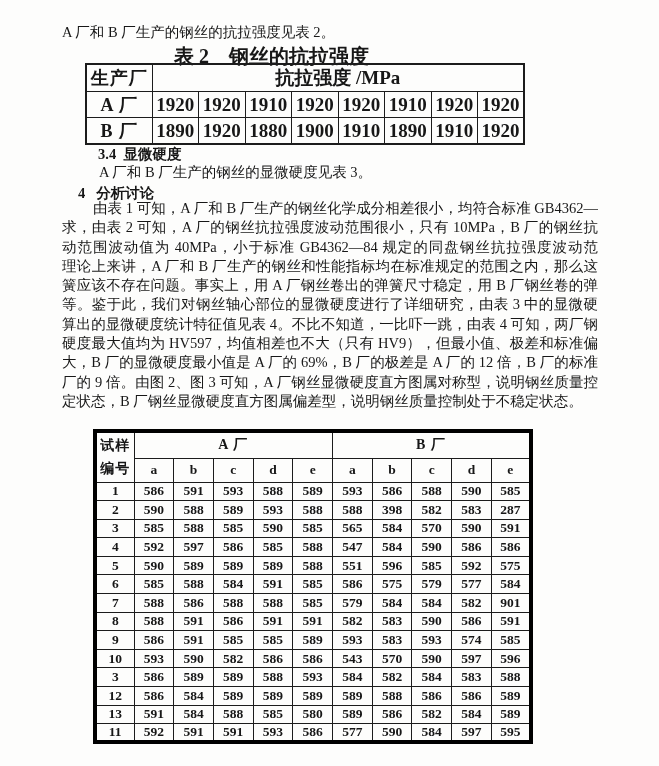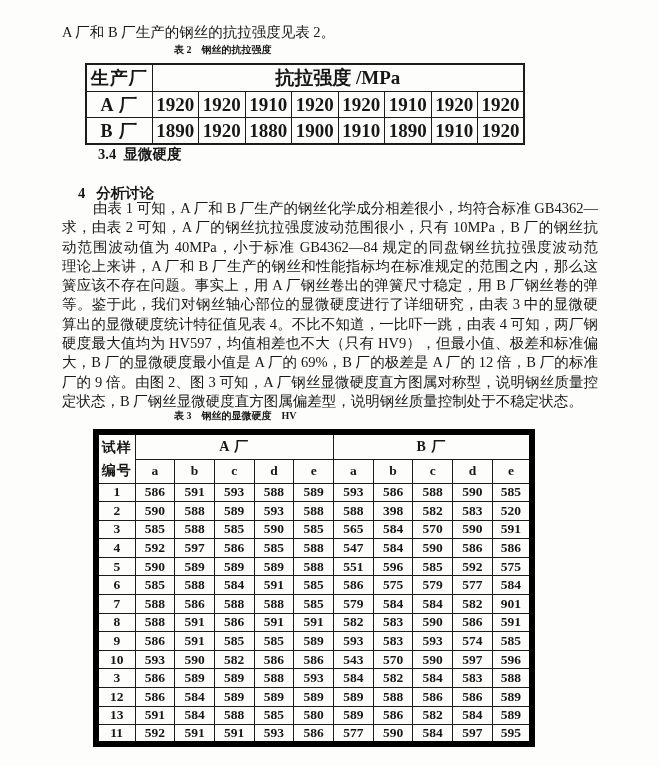--- a/index.html
+++ b/index.html
@@ -5,35 +5,35 @@
   html,body{margin:0;padding:0;}
   body{
     width:659px;height:766px;background:#fdfdfc;overflow:hidden;
     font-family:"Liberation Serif","DejaVu Serif",serif;color:#171717;
     -webkit-font-smoothing:antialiased;
   }
   .doc{position:relative;width:659px;height:766px;}
   .abs{position:absolute;}
   .line{font-size:14.5px;line-height:17px;white-space:nowrap;}
   .heading{font-size:14.5px;font-weight:bold;white-space:pre;}
-  .caption{font-size:10px;font-weight:bold;white-space:pre;}
+  .caption{font-size:20px;font-weight:bold;white-space:pre;}
   
   .para{left:62px;top:199px;width:536px;font-size:14.5px;}
   .para .pline{line-height:19.3px;height:19.3px;text-align:justify;text-align-last:justify;white-space:normal;overflow:hidden;}
   .para .pline.indent{text-indent:31px;}
   .para .pline.last{text-align-last:left;}
   
   table{border-collapse:collapse;table-layout:fixed;}
   td{border:1.5px solid #1c1c1c;text-align:center;vertical-align:middle;padding:0;
      font-weight:bold;overflow:hidden;}
   .t2{left:85px;top:63px;width:438px;border:2px solid #1c1c1c;}
   .t2 tr{height:26.3px;}
   .t2 td{font-size:19px;}
   .t2 td.lab{font-size:18px;letter-spacing:1px;}
-  .t3{left:93px;top:429px;width:436px;border:6px solid #000000;}
+  .t3{left:93px;top:429px;width:436px;border:4px solid #000000;}
   .t3 tr.hrow1{height:27px;}
   .t3 tr.hrow2{height:24px;}
   .t3 tr.drow{height:18.6px;}
   .t3 td{font-size:13.5px;}
   .t3 td.group{font-size:14px;letter-spacing:1px;}
   .t3 td.corner{font-size:14px;white-space:pre-line;line-height:23px;letter-spacing:1px;}
   .intro{left:62px;top:24px;}
   .cap2{left:174px;top:43px;}
   .h34{left:64px;top:145px;margin-left:34px;}
   .s34{left:99px;top:164px;}
@@ -85,37 +85,37 @@
           <td>1900</td>
           <td>1910</td>
           <td>1890</td>
           <td>1910</td>
           <td>1920</td>
         </tr>
       </tbody>
   </table>
 
   <div class="abs heading h34">3.4  显微硬度</div>
+  <div class="abs line s34">A 厂和 B 厂生产的钢丝的显微硬度见表 3。</div>
   <div class="abs heading h4">4   分析讨论</div>
 
   <div class="abs para">
       <div class="pline indent">由表 1 可知，A 厂和 B 厂生产的钢丝化学成分相差很小，均符合标准 GB4362—84 的要</div>
       <div class="pline">求，由表 2 可知，A 厂的钢丝抗拉强度波动范围很小，只有 10MPa，B 厂的钢丝抗拉强度波</div>
       <div class="pline">动范围波动值为 40MPa，小于标准 GB4362—84 规定的同盘钢丝抗拉强度波动范 74MPa。从</div>
       <div class="pline">理论上来讲，A 厂和 B 厂生产的钢丝和性能指标均在标准规定的范围之内，那么这些钢丝卷</div>
       <div class="pline">簧应该不存在问题。事实上，用 A 厂钢丝卷出的弹簧尺寸稳定，用 B 厂钢丝卷的弹簧长短不</div>
       <div class="pline">等。鉴于此，我们对钢丝轴心部位的显微硬度进行了详细研究，由表 3 中的显微硬度数据推</div>
       <div class="pline">算出的显微硬度统计特征值见表 4。不比不知道，一比吓一跳，由表 4 可知，两厂钢丝的显微</div>
       <div class="pline">硬度最大值均为 HV597，均值相差也不大（只有 HV9），但最小值、极差和标准偏差相差却很</div>
       <div class="pline">大，B 厂的显微硬度最小值是 A 厂的 69%，B 厂的极差是 A 厂的 12 倍，B 厂的标准偏差是 A</div>
       <div class="pline">厂的 9 倍。由图 2、图 3 可知，A 厂钢丝显微硬度直方图属对称型，说明钢丝质量控制处于稳</div>
       <div class="pline last">定状态，B 厂钢丝显微硬度直方图属偏差型，说明钢丝质量控制处于不稳定状态。</div>
     </div>
 
-  <div class="abs caption cap3">表 3　钢丝的显微硬度　HV</div>
 
   <table class="abs t3">
     <colgroup>
       <col style="width:39px">
       <col style="width:39.7px">
         <col style="width:39.7px">
         <col style="width:39.7px">
         <col style="width:39.7px">
         <col style="width:39.7px">
       <col style="width:39.7px">
@@ -160,21 +160,21 @@
           <td>2</td>
           <td>590</td>
           <td>588</td>
           <td>589</td>
           <td>593</td>
           <td>588</td>
           <td>588</td>
           <td>398</td>
           <td>582</td>
           <td>583</td>
-          <td>520</td>
+          <td>287</td>
         </tr>
         <tr class="drow">
           <td>3</td>
           <td>585</td>
           <td>588</td>
           <td>585</td>
           <td>590</td>
           <td>585</td>
           <td>565</td>
           <td>584</td>

